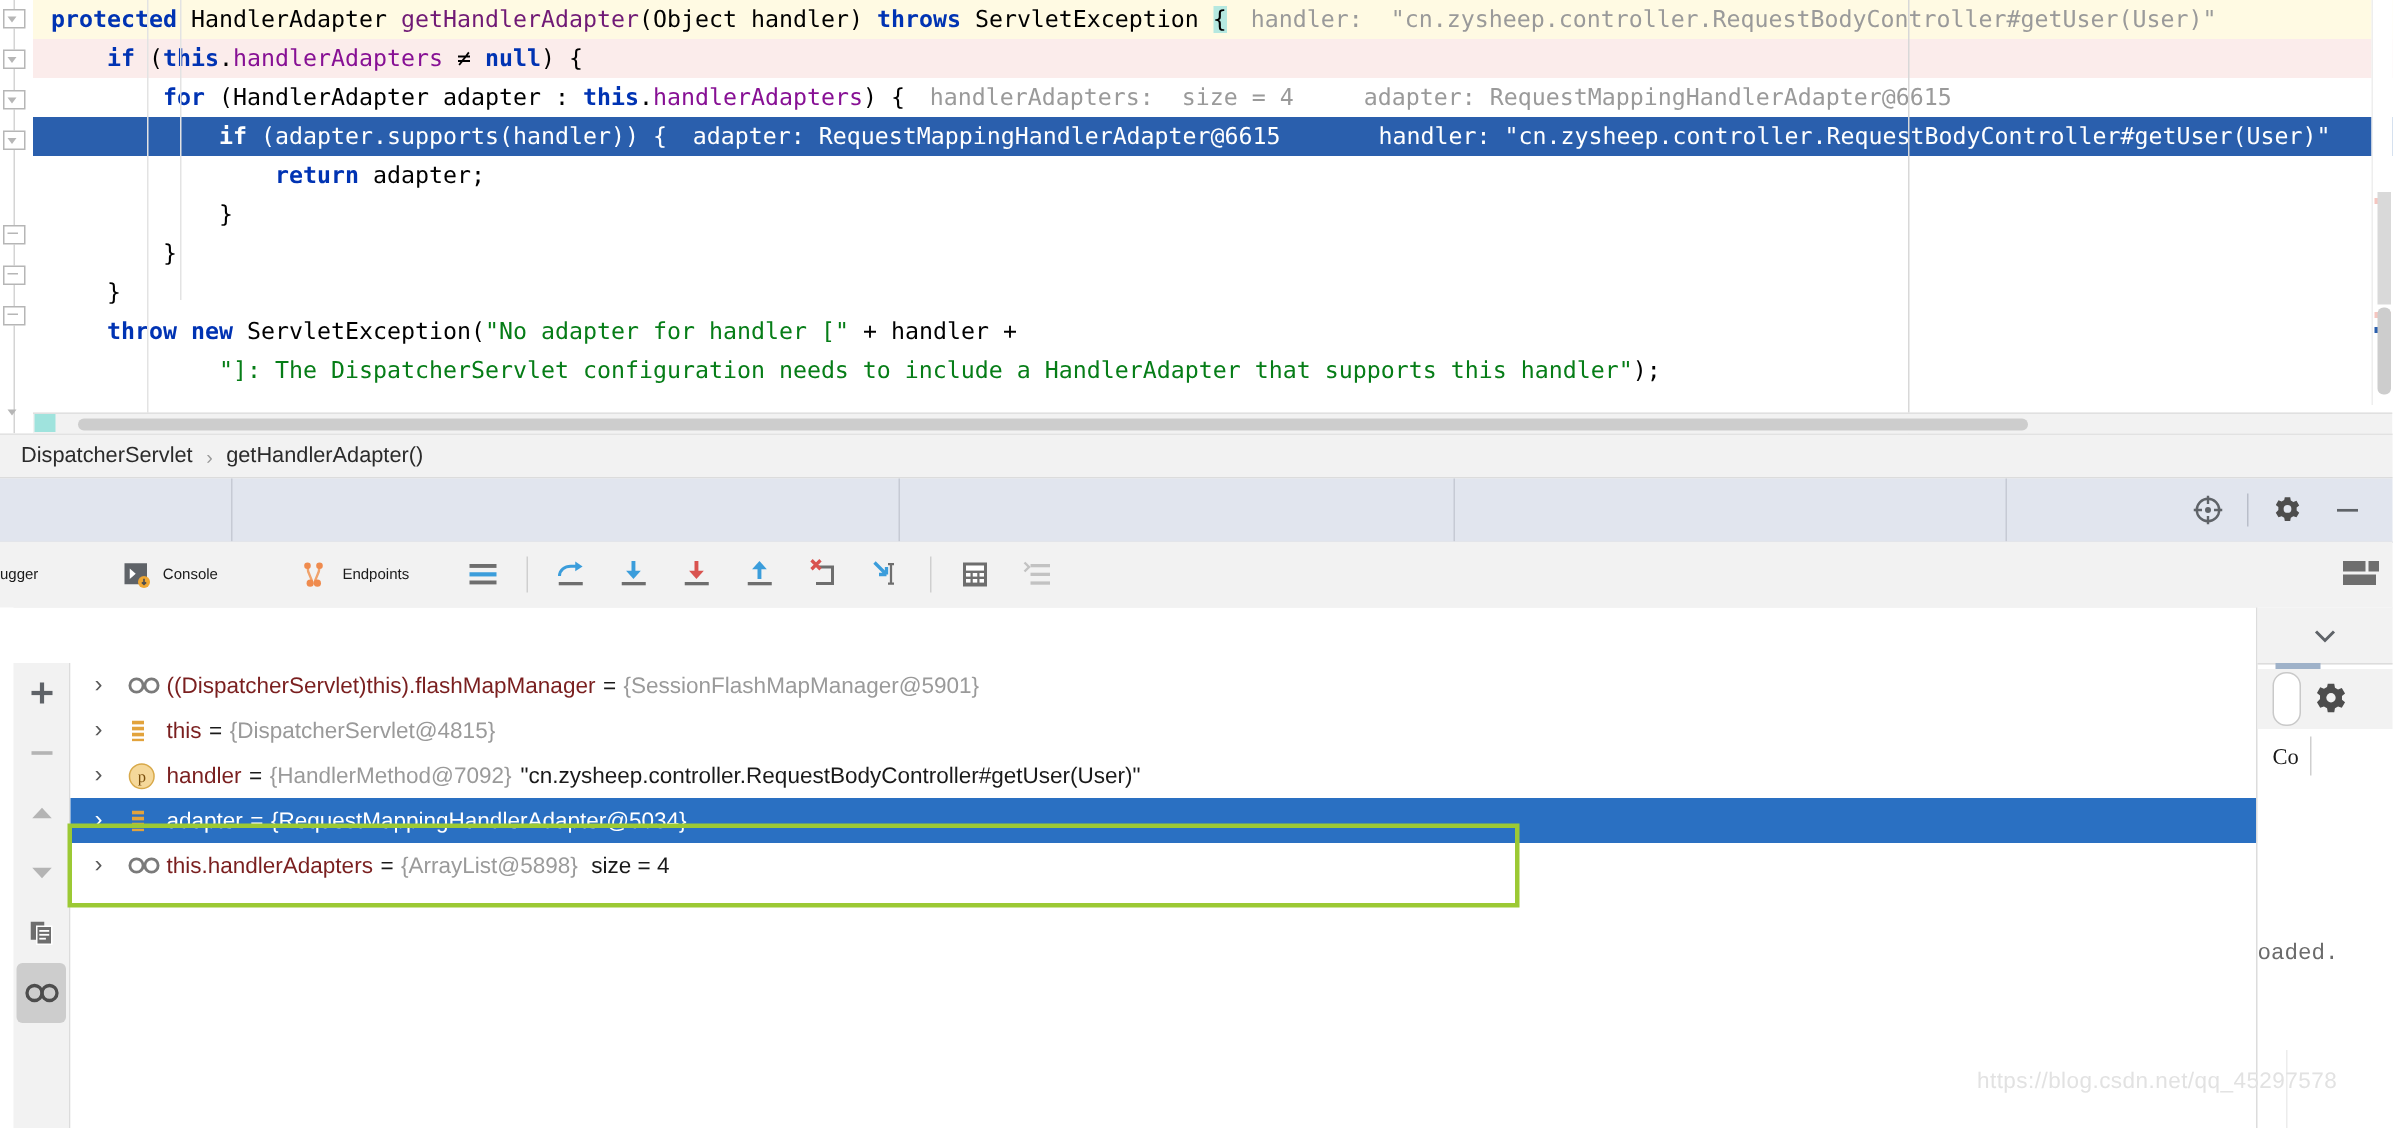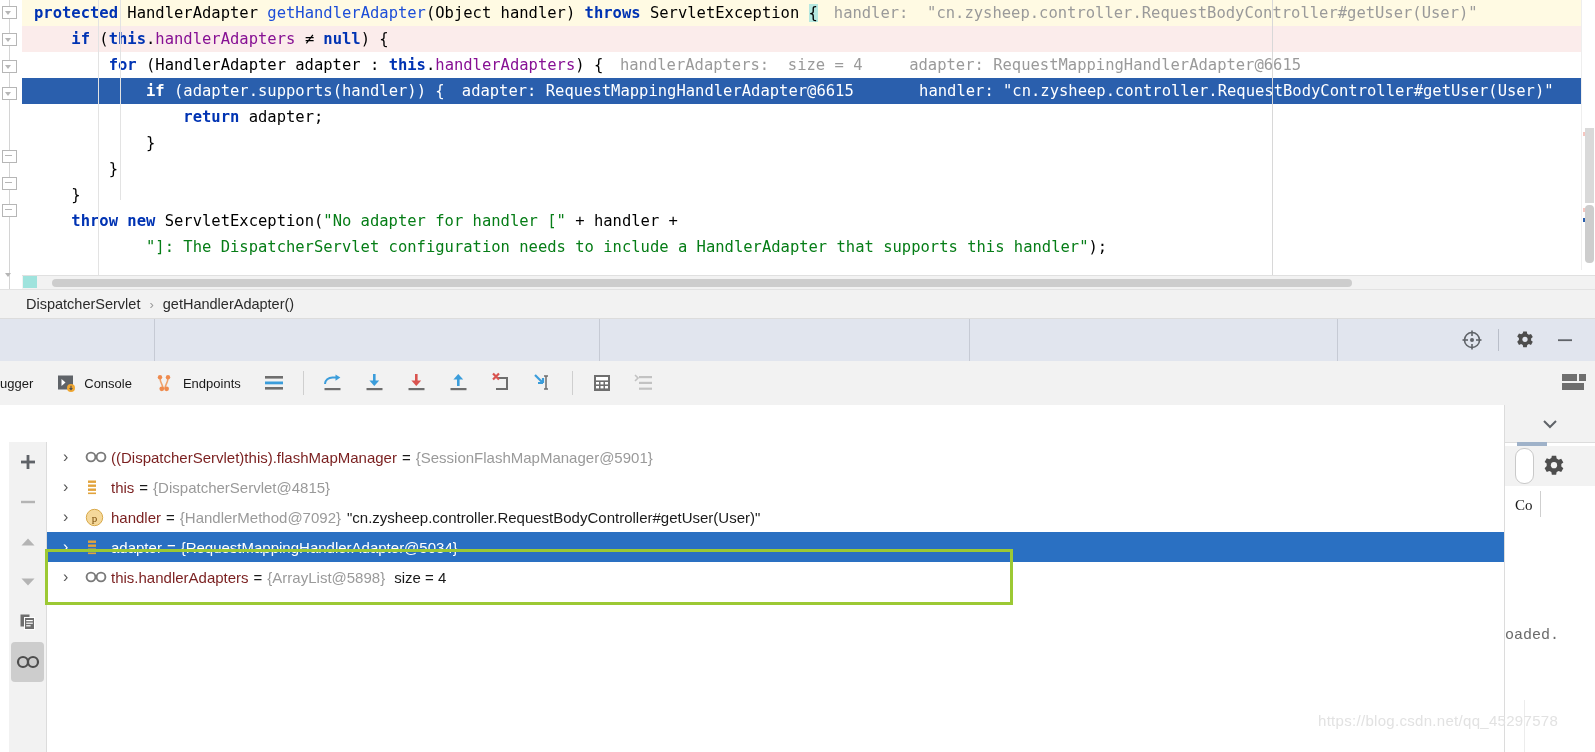--- a/index.html
+++ b/index.html
@@ -23,21 +23,21 @@
   .line{
     position:relative;height:26px;line-height:26px;white-space:pre;
     font-family:"DejaVu Sans Mono","Liberation Mono",monospace;font-size:15.5px;
     color:#000;
   }
   .line .txt{position:absolute;left:0;top:0;white-space:pre;}
   .hl-yellow{background:#fffae3;}
   .hl-pink{background:#fbeceb;}
   .hl-sel{background:#2a5fad;}
   .kw{color:#0033b3;font-weight:bold;}
-  .meth{color:#1d4ed8;}
+  .meth{color:#701a75;}
   .fld{color:#871094;}
   .str{color:#067d17;}
   .hint{color:#9a9a9a;}
   .hl-sel .hint{color:#c7d4ea;}
   .hl-sel .kw,.hl-sel .meth,.hl-sel .fld{color:#ffffff;}
   .hl-sel .txt{color:#ffffff;}
   .caret-brace{background:#b5e8e0;}
   .indentguide{position:absolute;top:0;width:1px;height:289px;background:#e3e3e3;}
   .marginline{position:absolute;left:1272px;top:0;width:1px;height:289px;background:#d8d8d8;}
 
@@ -49,42 +49,42 @@
 
   
   .hscroll-track{position:absolute;left:22px;bottom:0;right:0;height:13px;background:#f2f2f2;border-top:1px solid #e0e0e0;}
   .hscroll-thumb{position:absolute;left:30px;top:3px;width:1300px;height:8px;background:#cdcdcd;border-radius:4px;}
   .tealmark{position:absolute;left:23px;bottom:1px;width:14px;height:12px;background:#9fe3dd;}
 
   
   .breadcrumb{
     position:absolute;left:0;top:289px;width:1595px;height:30px;
     background:#f2f2f2;border-top:1px solid #e2e2e2;border-bottom:1px solid #dcdcdc;
-    display:flex;align-items:center;padding-left:26px;box-sizing:border-box;
+    display:flex;align-items:center;padding-left:14px;box-sizing:border-box;
     font-size:14.5px;color:#2b2b2b;
   }
   .crumb-sep{margin:0 9px;color:#9b9b9b;font-size:13px;}
 
   
   .segbar{
     position:absolute;left:0;top:319px;width:1595px;height:42px;background:#e1e5ee;
     border-bottom:1px solid #c9cdd6;display:flex;align-items:center;
   }
   .seg{height:42px;border-right:1px solid #c6cad4;box-sizing:border-box;}
   .segbar .spacer{flex:1;}
   .segicons{display:flex;align-items:center;gap:0px;height:42px;padding-right:10px;}
   .segicon{width:40px;height:42px;display:flex;align-items:center;justify-content:center;}
   .segdiv{width:1px;height:22px;background:#b9bec9;margin:0 6px;}
 
   
   .dbgbar{
     position:absolute;left:0;top:361px;width:1595px;height:44px;background:#f2f2f2;
     border-bottom:1px solid #dcdcdc;display:flex;align-items:center;
   }
-  .dtab{display:flex;align-items:center;height:44px;padding:0 12px;font-size:13px;color:#1a1a1a;gap:8px;}
+  .dtab{display:flex;align-items:center;height:44px;padding:0 28px;font-size:10px;color:#1a1a1a;gap:8px;}
   .dtab.first{padding-left:0;}
   .tbdiv{width:1px;height:24px;background:#cfcfcf;margin:0 8px;}
   .tbtn{width:42px;height:44px;display:flex;align-items:center;justify-content:center;}
   .dbgbar .grow{flex:1;}
 
   
   .varpanel{position:absolute;left:0;top:405px;width:1595px;height:347px;background:#fff;}
   .varhdr{
     position:absolute;left:0;top:0;width:1595px;height:37px;background:#f2f2f2;
     border-bottom:1px solid #dcdcdc;display:flex;align-items:center;padding-left:30px;

